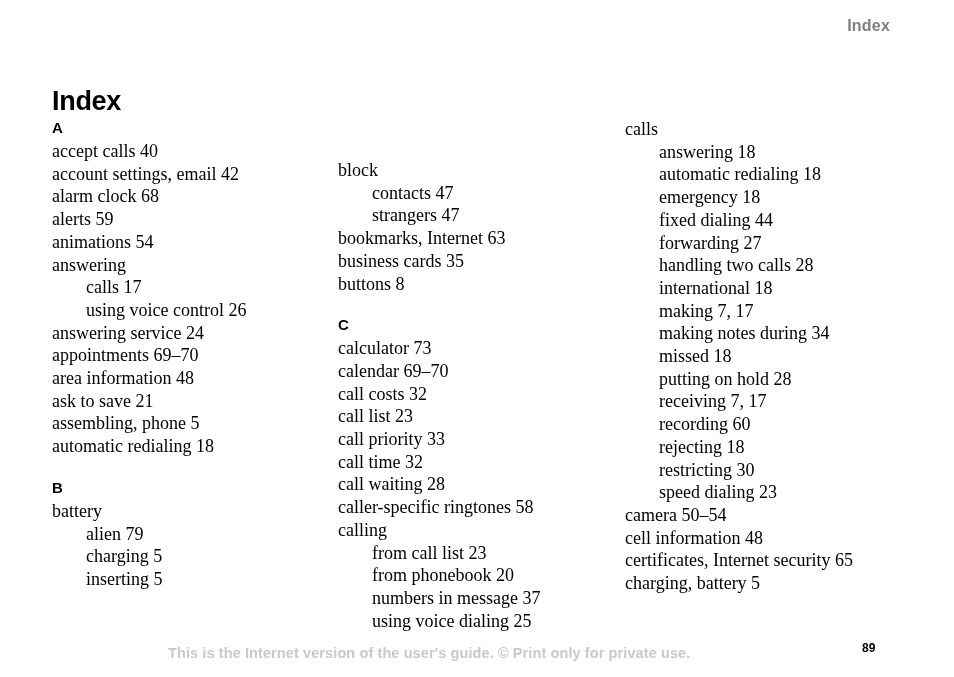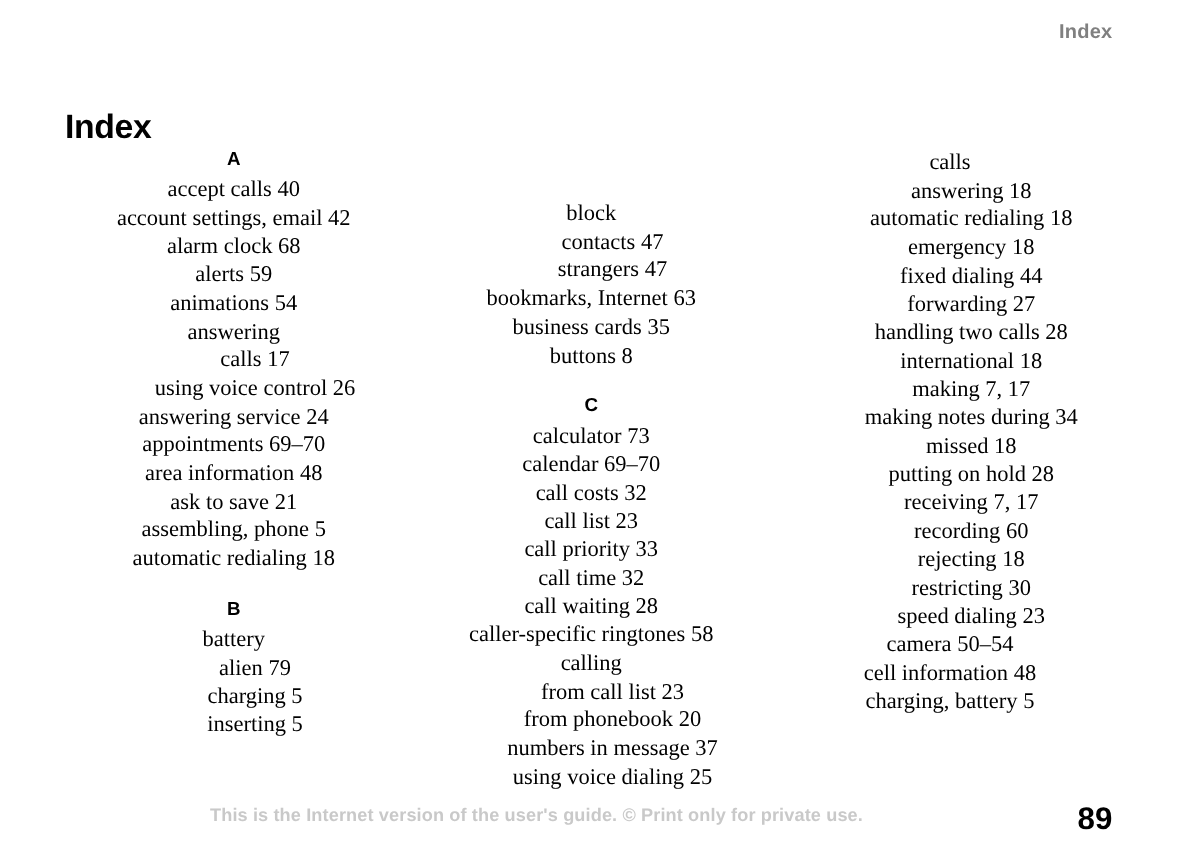--- a/index.html
+++ b/index.html
@@ -9,21 +9,20 @@
     background: #ffffff;
   }
   .page {
     position: relative;
     width: 954px;
     height: 677px;
     background: #ffffff;
     overflow: hidden;
     font-family: "Liberation Serif", "DejaVu Serif", serif;
     color: #000000;
-    text-align: center;
   }
 
   
   .running-header {
     position: absolute;
     top: 17px;
     right: 64px;
     font-family: "Liberation Sans", sans-serif;
     font-weight: bold;
     font-size: 16px;
@@ -96,21 +95,21 @@
     font-size: 14.5px;
     color: #c9c9c9;
     letter-spacing: 0.1px;
   }
   .page-number {
     position: absolute;
     left: 862px;
     top: 641px;
     font-family: "Liberation Sans", sans-serif;
     font-weight: bold;
-    font-size: 25px;
+    font-size: 12px;
     color: #000000;
   }
 </style>
 </head>
 <body>
 
 <div class="page">
 
   <div class="running-header">Index</div>
 
@@ -183,20 +182,21 @@
           <div class="entry sub">making notes during 34</div>
           <div class="entry sub">missed 18</div>
           <div class="entry sub">putting on hold 28</div>
           <div class="entry sub">receiving 7, 17</div>
           <div class="entry sub">recording 60</div>
           <div class="entry sub">rejecting 18</div>
           <div class="entry sub">restricting 30</div>
           <div class="entry sub">speed dialing 23</div>
           <div class="entry">camera 50–54</div>
           <div class="entry">cell information 48</div>
+          <div class="entry">certificates, Internet security 65</div>
           <div class="entry">charging, battery 5</div>
         </div>
       </div>
   </div>
 
   <div class="footer-note">This is the Internet version of the user's guide. © Print only for private use.</div>
 
   <div class="page-number">89</div>
 
 </div>

